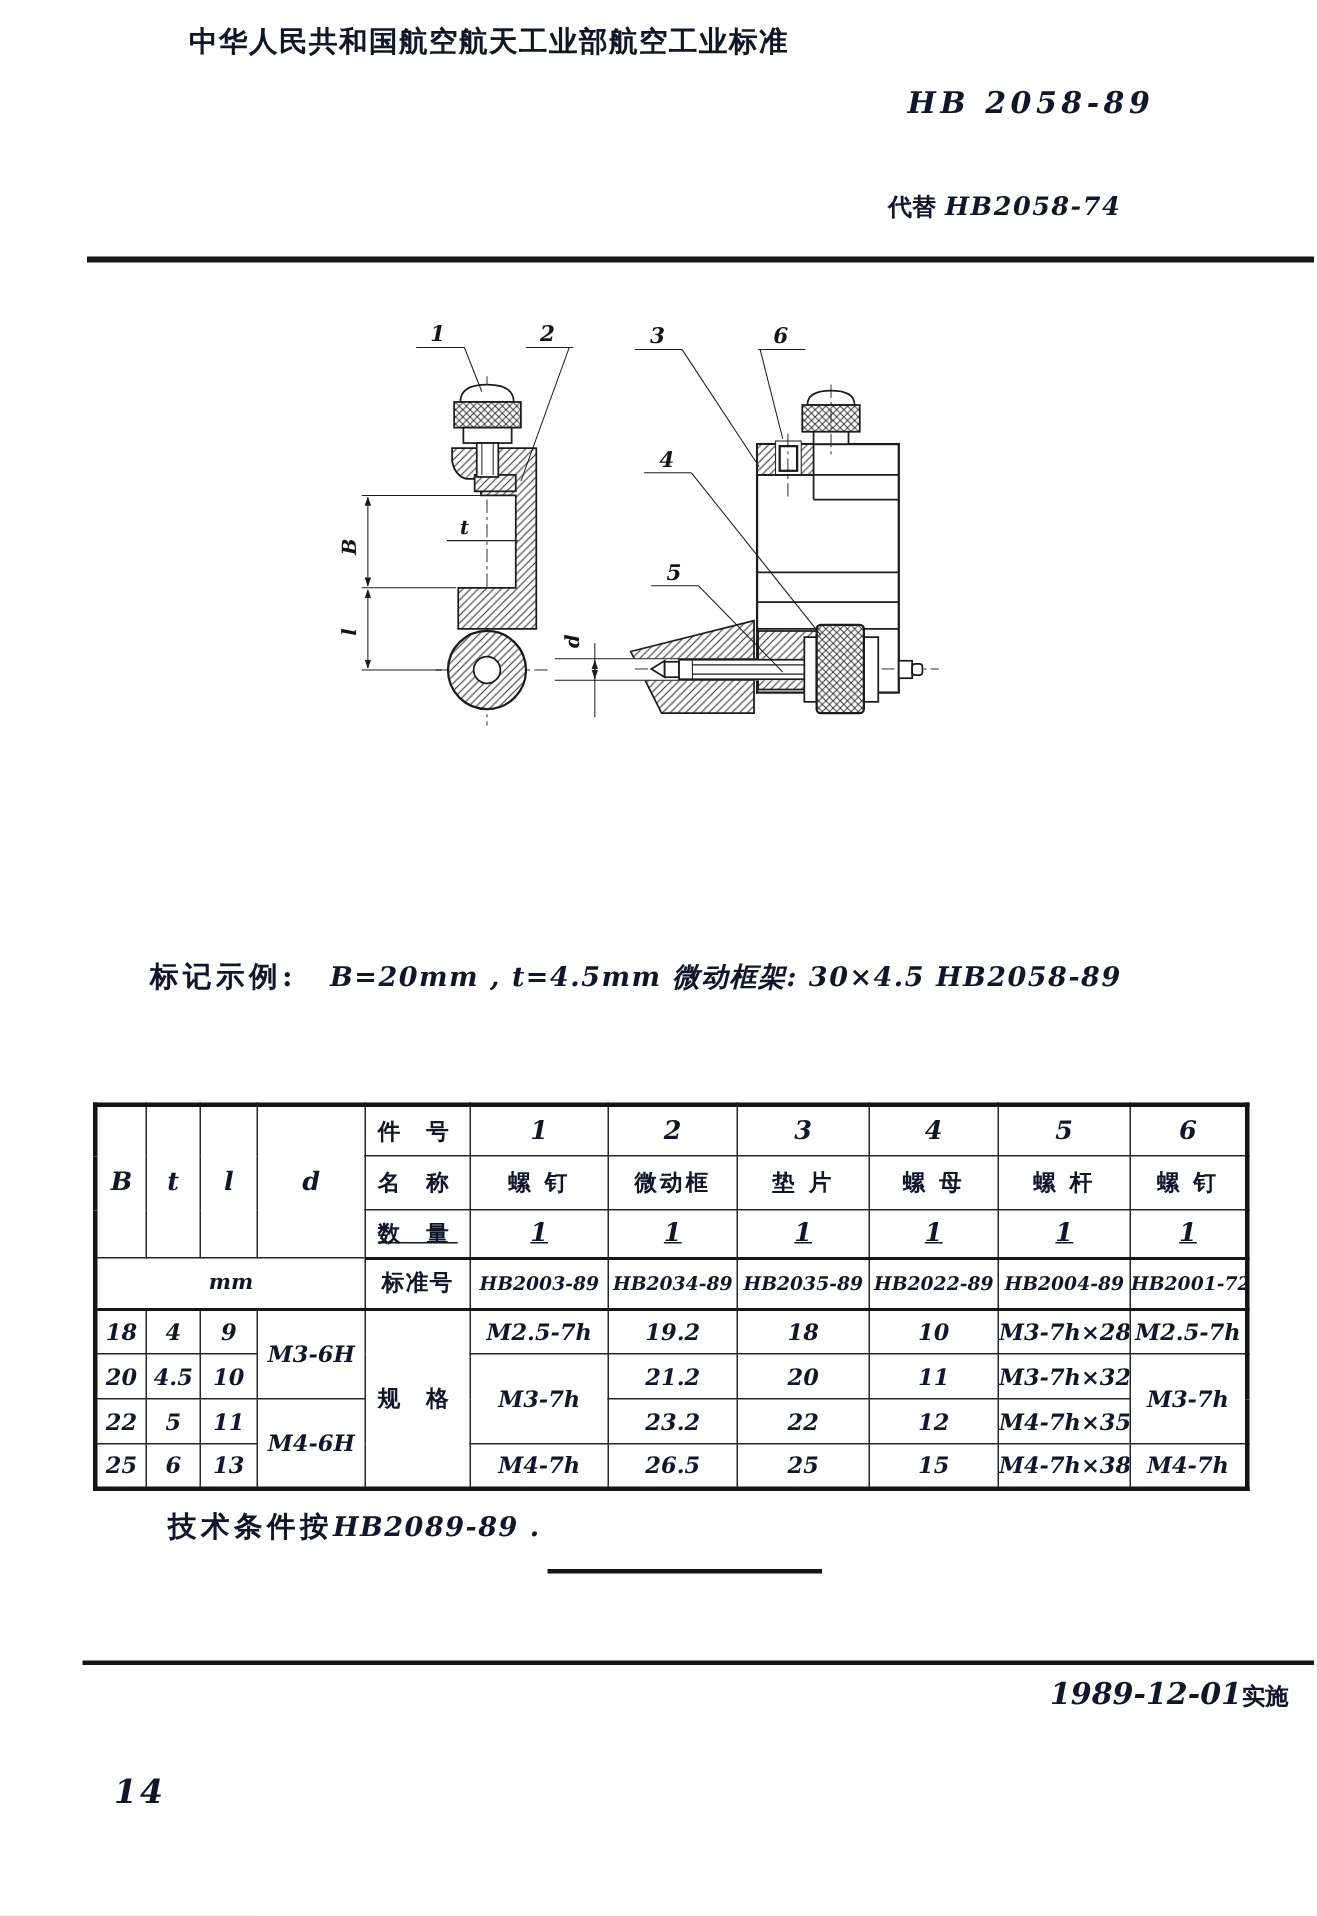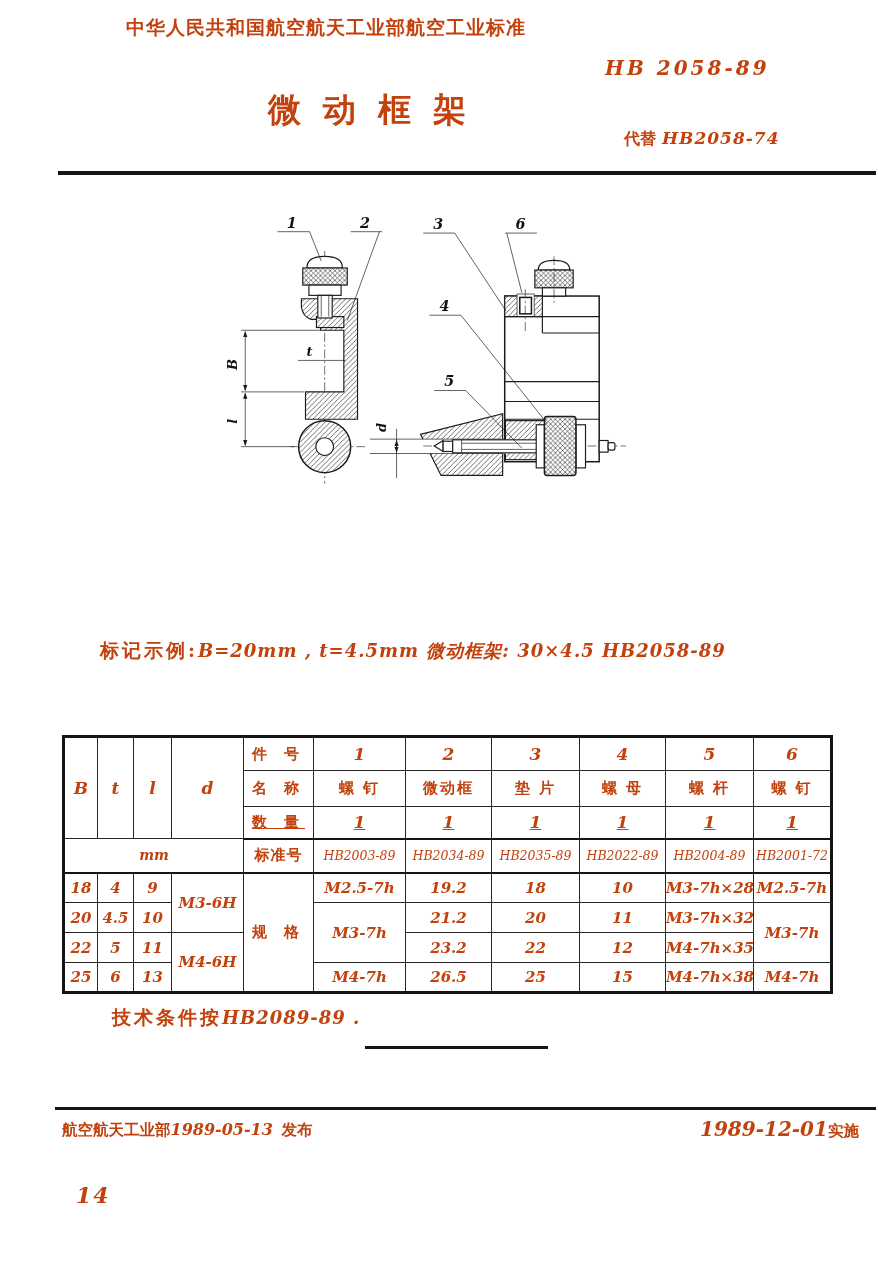--- a/index.html
+++ b/index.html
@@ -1,55 +1,55 @@
 <!DOCTYPE html>
 <html><head>
 <meta charset="utf-8">
 <style>
   html,body{margin:0;padding:0;background:#e8e8e4;}
   .page{
     position:relative;width:878px;height:1277px;margin:0 auto;
-    background:#ffffff;color:#c2410c;overflow:hidden;
+    background:#ffffff;color:#0f172a;overflow:hidden;
     font-family:"Liberation Sans",sans-serif;
   }
   .abs{position:absolute;}
   
   .print{font-family:"Liberation Sans",sans-serif;font-weight:700;}
   
   .hw{font-family:"DejaVu Serif",serif;font-style:italic;font-weight:600;}
   .hwcn{font-family:"DejaVu Serif",serif;font-weight:600;}
 
   .org-line{left:126px;top:15px;font-size:19px;letter-spacing:1px;}
   .std-code{left:605px;top:56px;font-size:20px;letter-spacing:3px;}
   .doc-title{left:268px;top:88px;font-size:33px;letter-spacing:22px;}
-  .supersede{left:624px;top:128px;font-size:16px;}
+  .supersede{left:592px;top:128px;font-size:16px;}
   .supersede .hw{font-size:17px;margin-left:6px;letter-spacing:1px;}
 
   .rule{background:#161616;}
   .rule-top{left:58px;top:171px;width:818px;height:4px;}
   .rule-note{left:365px;top:1046px;width:183px;height:3px;}
   .rule-footer{left:55px;top:1107px;width:821px;height:3px;}
 
   .example-line{left:100px;top:638px;font-size:18px;white-space:nowrap;}
-  .example-line .lbl{font-size:19px;letter-spacing:3px;}
+  .example-line .lbl{font-size:19px;letter-spacing:3px;margin-right:22px;}
   .example-line .hw{font-size:18px;letter-spacing:1px;}
 
   table.spec{
     position:absolute;left:62px;top:735px;width:768px;height:256px;
     border-collapse:collapse;table-layout:fixed;
     border:3px solid #141414;
   }
   table.spec td{
     border:1.4px solid #262626;text-align:center;vertical-align:middle;
     padding:0;overflow:hidden;white-space:nowrap;
   }
   td.cnlbl{font-size:15px;letter-spacing:6px;font-family:"DejaVu Serif",serif;font-weight:600;}
   td.val{font-family:"DejaVu Serif",serif;font-style:italic;font-weight:600;font-size:15px;}
   td.pno{font-family:"DejaVu Serif",serif;font-style:italic;font-weight:700;font-size:17px;}
-  td.stdno{font-family:"DejaVu Serif",serif;font-style:italic;font-weight:400;font-size:12.5px;letter-spacing:0;}
+  td.stdno{font-family:"DejaVu Serif",serif;font-style:italic;font-weight:700;font-size:12.5px;letter-spacing:0;}
   tr.hdr-qty td{border-bottom:2.6px solid #141414;text-decoration:underline;}
   tr.hdr-std td{border-bottom:2.2px solid #141414;}
 
   .note-line{left:112px;top:1005px;font-size:19px;white-space:nowrap;}
   .note-line .hwcn{letter-spacing:3px;}
   .note-line .hw{font-size:18px;letter-spacing:1px;}
 
   .footer-issue{left:62px;top:1120px;font-size:15.5px;}
   .footer-issue .hw{font-size:16px;}
   .footer-impl{left:700px;top:1117px;font-size:15.5px;}
@@ -65,21 +65,20 @@
   svg .callout{font-family:"DejaVu Serif",serif;font-style:italic;font-weight:700;font-size:21px;}
   svg .dimtxt{font-family:"DejaVu Serif",serif;font-style:italic;font-weight:700;font-size:19px;}
 </style>
 </head>
 <body>
 
 <div class="page">
 
   <div class="abs print org-line">中华人民共和国航空航天工业部航空工业标准</div>
   <div class="abs hw std-code">HB 2058-89</div>
-  <div class="abs hwcn doc-title">微动框架</div>
   <div class="abs supersede">
     <span class="print">代替</span><span class="hw">HB2058-74</span>
   </div>
   <div class="abs rule rule-top"></div>
 
   <svg class="abs" style="left:0;top:205px;" width="878" height="445" viewBox="0 205 878 650 ">
     <defs>
       <pattern id="hatch" width="7.5" height="7.5" patternUnits="userSpaceOnUse">
         <rect width="7.5" height="7.5" fill="#ffffff"></rect>
         <path d="M-1,1 L1,-1 M0,7.5 L7.5,0 M6.5,8.5 L8.5,6.5" stroke="#2e2e2e" stroke-width="1"></path>
@@ -308,21 +307,18 @@
     </tr>
   </tbody>
     </table>
 
   <div class="abs note-line">
     <span class="hwcn">技术条件按</span><span class="hw">HB2089-89 .</span>
   </div>
   <div class="abs rule rule-note"></div>
 
   <div class="abs rule rule-footer"></div>
-  <div class="abs print footer-issue">
-    <span>航空航天工业部</span><span class="hw">1989-05-13</span>&nbsp;&nbsp;<span>发布</span>
-  </div>
   <div class="abs print footer-impl">
     <span class="hw">1989-12-01</span><span>实施</span>
   </div>
   <div class="abs hw page-num">14</div>
 
 </div>
 
 </body></html>

